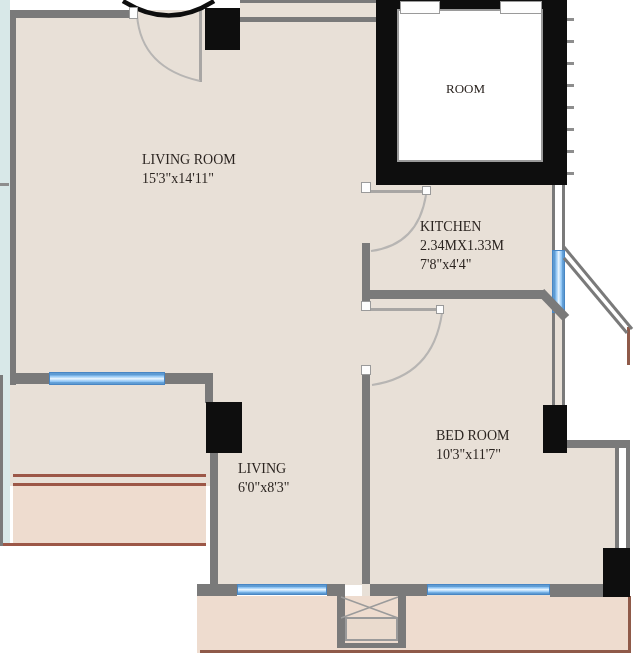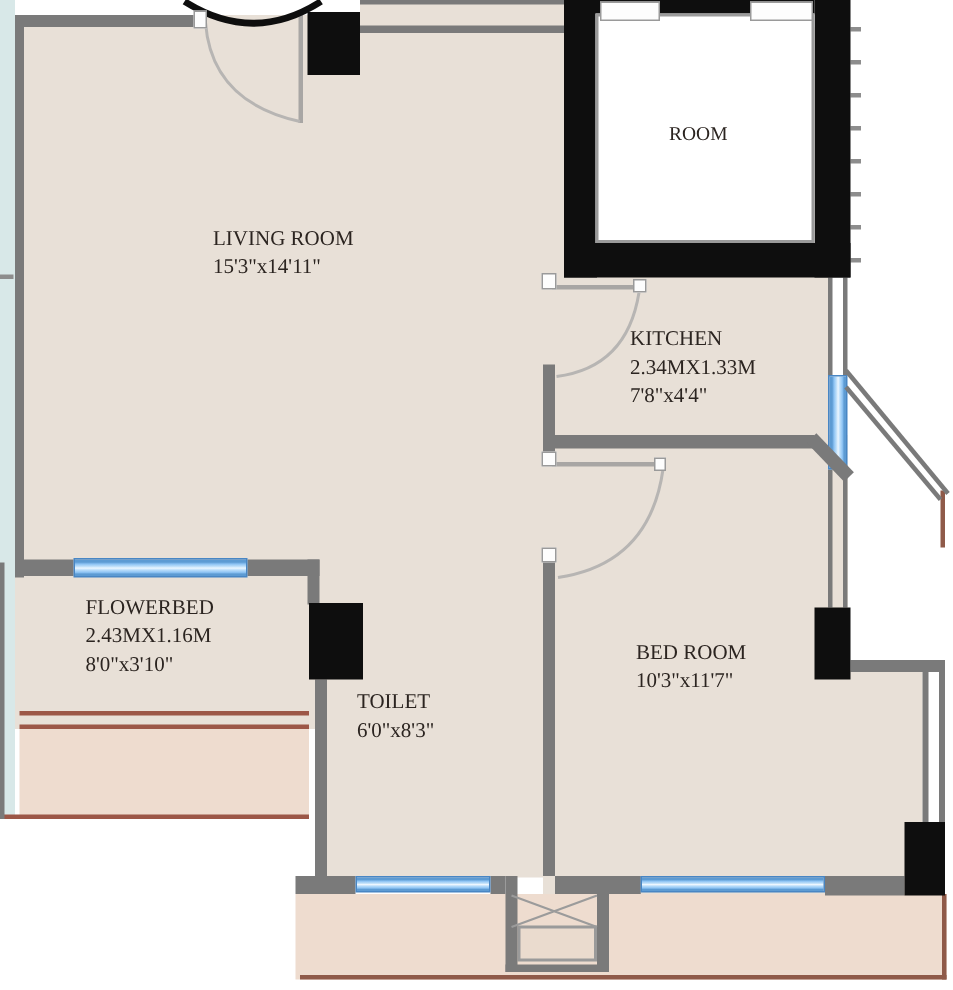--- a/index.html
+++ b/index.html
@@ -130,27 +130,22 @@
     <div>15'3"x14'11"</div>
   </div>
   <div class="label" style="left:446px;top:79px;font-size:13px;">
     <div>ROOM</div>
   </div>
   <div class="label" style="left:420px;top:217px;">
     <div>KITCHEN</div>
     <div>2.34MX1.33M</div>
     <div>7'8"x4'4"</div>
   </div>
-  <div class="label" style="left:57px;top:396px;">
-    <div>FLOWERBED</div>
-    <div>2.43MX1.16M</div>
-    <div>8'0"x3'10"</div>
-  </div>
   <div class="label" style="left:238px;top:459px;">
-    <div>TOILET</div>
+    <div>LIVING</div>
     <div>6'0"x8'3"</div>
   </div>
-  <div class="label" style="left:424px;top:426px;">
+  <div class="label" style="left:436px;top:426px;">
     <div>BED ROOM</div>
     <div>10'3"x11'7"</div>
   </div>
 
 </div>
 
 </body></html>

